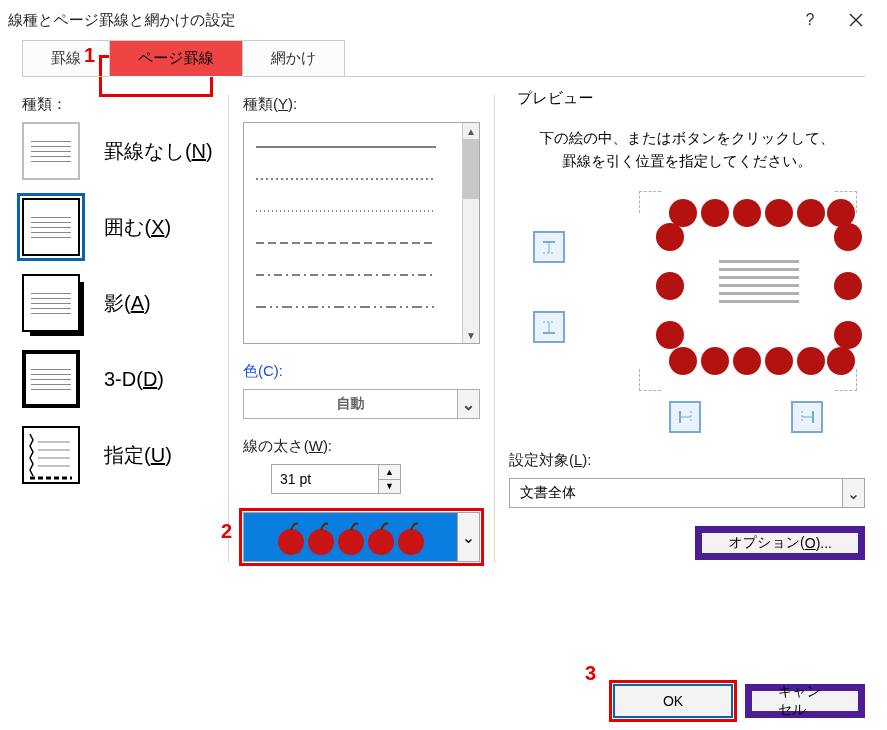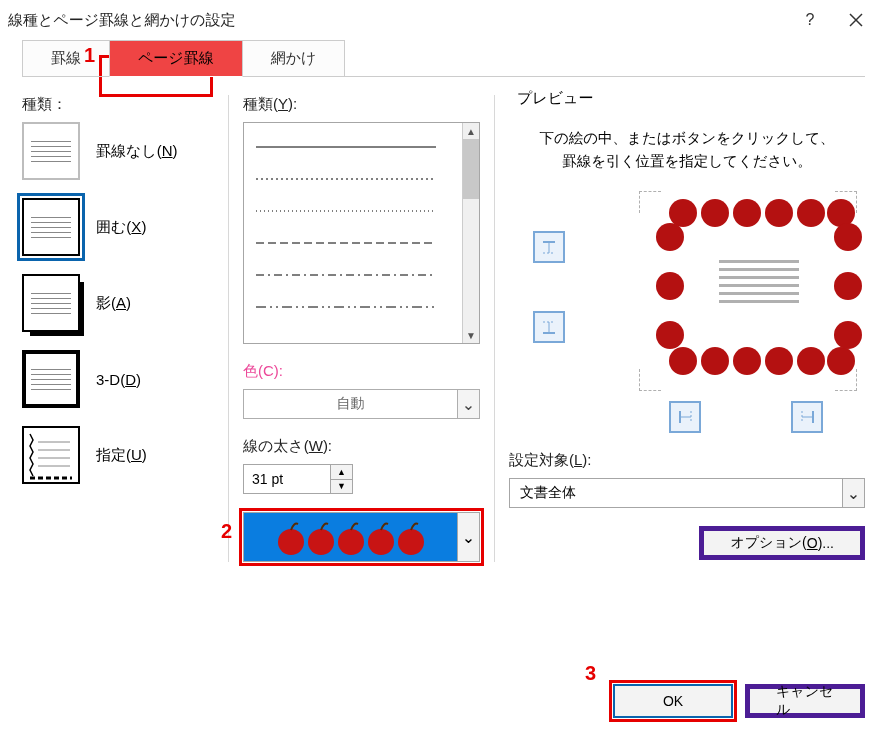--- a/index.html
+++ b/index.html
@@ -18,47 +18,47 @@
 .callout1-num { position: absolute; left: 84px; top: 44px; color: #e60000; font-weight: bold; font-size: 20px; }
 
 .body-area { display: flex; padding: 18px 22px 0 22px; }
 
 .col { display: flex; flex-direction: column; }
 .col.left { width: 200px; }
 .col.mid { width: 252px; border-left: 1px solid #d8d8d8; padding-left: 14px; margin-left: 6px; }
 .col.right { flex: 1; border-left: 1px solid #d8d8d8; padding-left: 14px; margin-left: 14px; }
 
 .col-label { font-size: 15px; color: #222; margin-bottom: 8px; }
-.disabled-label { color: #ec4899; }
+.disabled-label { color: #1d4ed8; }
 
 .style-item { display: flex; align-items: center; margin-bottom: 18px; cursor: pointer; }
 .style-icon { width: 58px; height: 58px; border: 2px solid #000; display:flex; align-items:center; justify-content:center; background:#fff; position:relative; }
 .style-icon.selected-outer { outline: 3px solid #0a64ad; outline-offset: 2px; }
 .style-lines { width: 40px; }
 .style-lines .ln { height: 1px; background: #888; margin: 4px 0; }
-.style-label { margin-left: 16px; font-size: 15px; }
+.style-label { margin-left: 24px; font-size: 20px; }
 
 .style-icon.shadow::after{ content:""; position:absolute; right:-6px; top:6px; bottom:-6px; width:6px; background:#000; }
 .style-icon.shadow::before{ content:""; position:absolute; left:6px; right:-6px; bottom:-6px; height:6px; background:#000; }
 
 .style-icon.threeD { border-width: 4px; }
 .style-icon.custom .zig { stroke:#000; fill:none; }
 
 .line-list { height: 222px; border: 1px solid #a6a6a6; overflow: hidden; display:flex; }
 .line-list-inner { flex:1; padding: 8px 12px; }
 .line-row { height: 32px; display:flex; align-items:center; }
 .line-scroll { width: 17px; background:#f0f0f0; border-left:1px solid #ccc; display:flex; flex-direction:column; }
 .line-scroll .thumb { background:#c8c8c8; }
 .line-scroll .arrow { height:16px; display:flex; align-items:center; justify-content:center; color:#555; font-size:10px; }
 
 .combo { height: 30px; border:1px solid #a6a6a6; display:flex; align-items:center; background:#fff; }
 .combo .combo-text { flex:1; padding: 0 10px; font-size:14px; }
 .combo .combo-btn { width: 22px; height:100%; border-left:1px solid #a6a6a6; display:flex; align-items:center; justify-content:center; color:#333; background:#f3f3f3; }
 
-.spinner { display:flex; width: 110px; }
+.spinner { display:flex; width: 130px; margin-left: 28px; }
 .spinner .spin-input { flex:1; height:30px; border:1px solid #a6a6a6; padding:0 8px; font-size:14px; display:flex; align-items:center; }
 .spinner .spin-btns { width:22px; display:flex; flex-direction:column; }
 .spinner .spin-btns div { flex:1; border:1px solid #a6a6a6; border-left:none; display:flex; align-items:center; justify-content:center; font-size:9px; background:#f3f3f3; }
 .spinner .spin-btns div:first-child { border-bottom:none; }
 
 .art-combo-wrap { position: relative; }
 .art-combo { height: 50px; border:1px solid #a6a6a6; display:flex; align-items:center; }
 .art-combo .art-sel { flex:1; height:100%; display:flex; align-items:center; justify-content:center; background:#0a7de0; margin:0; }
 .art-combo .art-sel .apple { width: 30px; height: 38px; }
 .art-combo .combo-btn { width:22px; height:100%; border-left:1px solid #a6a6a6; display:flex; align-items:center; justify-content:center; background:#f3f3f3; }
@@ -81,21 +81,21 @@
 
 .apple-border { position:absolute; left:150px; top:14px; width:200px; height:160px; }
 .apple-top,.apple-bottom{ position:absolute; left:0; right:0; display:flex; justify-content:center; }
 .apple-top{ top:-10px; } .apple-bottom{ bottom:-10px; }
 .apple-left,.apple-right{ position:absolute; top:16px; bottom:16px; display:flex; flex-direction:column; justify-content:space-between; }
 .apple-left{ left:-4px; } .apple-right{ right:-4px; }
 .doc-lines { position:absolute; left:60px; top:50px; width:80px; }
 .doc-lines div{ height:3px; background:#b0b0b0; margin:5px 0; }
 
 .footer { position:absolute; right:22px; bottom:12px; display:flex; gap:12px; align-items:center; }
-.btn { height:34px; padding:0 26px; border:5px solid #4c1d95; background:#f3f3f3; font-size:14px; display:flex; align-items:center; justify-content:center; cursor:pointer; }
+.btn { height:34px; padding:0 26px; border:7px solid #4c1d95; background:#f3f3f3; font-size:14px; display:flex; align-items:center; justify-content:center; cursor:pointer; }
 .btn.default { border:2px solid #0a64ad; }
 .callout3 { position:absolute; border:3px solid #e60000; pointer-events:none; }
 .callout3-num { position:absolute; color:#e60000; font-weight:bold; font-size:20px; }
 
 .section-gap { height: 18px; }
 
 .underline { text-decoration: underline; }
 </style>
 </head>
 <body>
@@ -231,21 +231,21 @@
       <div class="line-scroll">
         <div class="arrow">▲</div>
         <div class="thumb" style="flex:0 0 60px;"></div>
         <div style="flex:1;"></div>
         <div class="arrow">▼</div>
       </div>
     </div>
 
     <div class="section-gap"></div>
     <div class="col-label disabled-label"><span>色(</span><span>C</span><span>):</span></div>
-    <div class="combo" style="opacity:.9;">
+    <div class="combo" style="opacity:.9;font-weight:bold;">
       <span class="combo-text" style="text-align:center; color:#555;">自動</span>
       <div class="combo-btn">⌄</div>
     </div>
 
     <div class="section-gap"></div>
     <div class="col-label"><span>線の太さ(</span><span class="underline">W</span><span>):</span></div>
     <div class="spinner">
       <div class="spin-input">31 pt</div>
       <div class="spin-btns">
         <div>▲</div>

